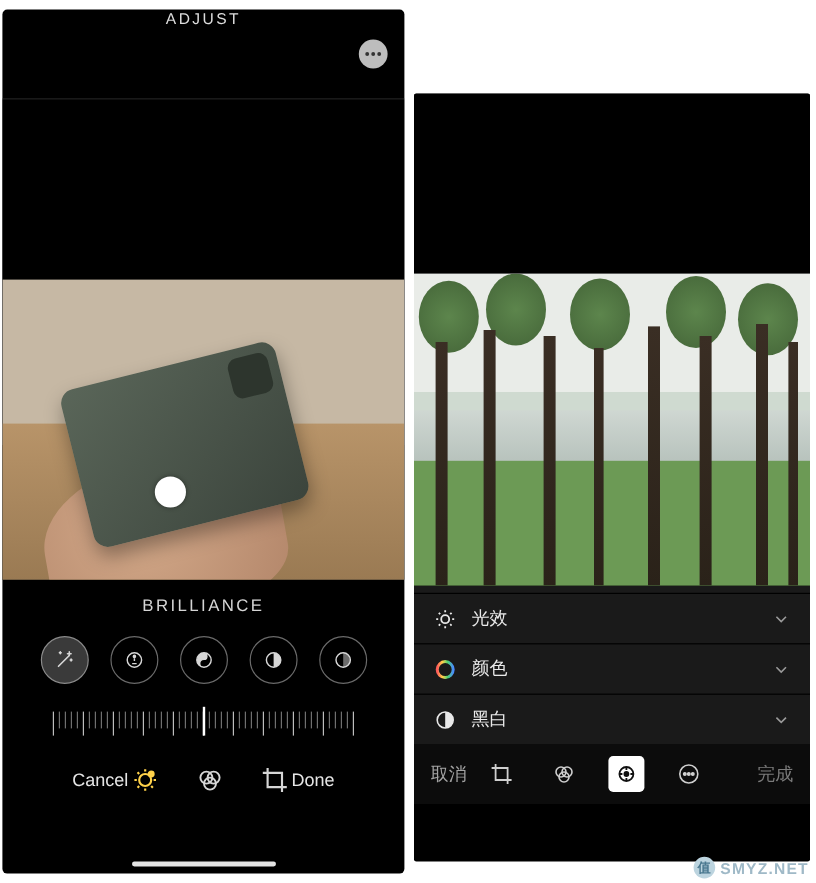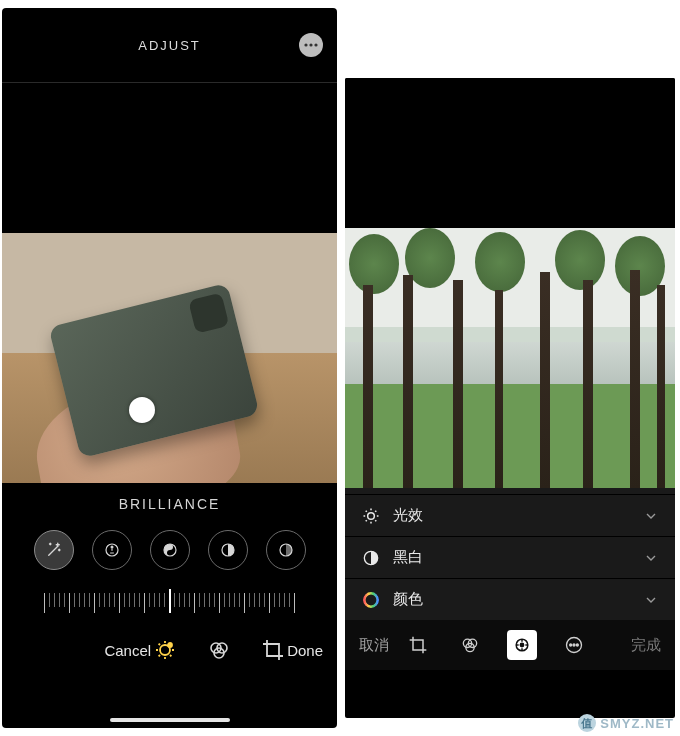--- a/index.html
+++ b/index.html
@@ -1,41 +1,41 @@
 <!DOCTYPE html>
 <html><head>
 <meta charset="utf-8">
 <style>
   * { margin: 0; padding: 0; box-sizing: border-box; font-family: -apple-system, "Helvetica Neue", Arial, sans-serif; }
   html, body { width: 680px; height: 736px; background: #fff; overflow: hidden; }
   .stage { position: relative; width: 680px; height: 736px; }
 
   
   .left { position: absolute; left: 2px; top: 8px; width: 335px; height: 720px; background: #000; border-radius: 4px; overflow: hidden; }
-  .l-header { position: relative; height: 74px; display: flex; align-items: center; justify-content: center; color: #ddd; font-size: 13px; letter-spacing: 2px; }
+  .l-header { position: relative; height: 74px; display: flex; align-items: flex-start; justify-content: center; color: #ddd; font-size: 13px; letter-spacing: 2px; }
   .l-header .more { position: absolute; right: 14px; top: 50%; transform: translateY(-50%); width: 24px; height: 24px; border-radius: 50%; background: #bdbdbd; display: flex; align-items: center; justify-content: center; }
   .l-header .more svg { display: block; }
   .l-divider { height: 1px; background: #2a2a2a; }
   .l-photo-wrap { height: 400px; background: #000; display: flex; align-items: flex-end; }
   .l-photo { width: 100%; height: 250px; background: linear-gradient(#c6b8a4 0 55%, #a78c66 55% 100%); position: relative; overflow: hidden; }
   .l-photo .table { position: absolute; left: 0; right: 0; top: 48%; bottom: 0; background: linear-gradient(#b89469, #9a7a53); }
   .l-photo .phone { position: absolute; left: 18%; top: 28%; width: 55%; height: 54%; background: linear-gradient(140deg, #5a6659, #3b443c); border-radius: 12px; transform: rotate(-14deg); box-shadow: 0 8px 16px rgba(0,0,0,.35); }
   .l-photo .cammod { position: absolute; right: 8px; top: 8px; width: 34px; height: 34px; background: #2d352d; border-radius: 8px; }
   .l-photo .hand { position: absolute; left: 10%; bottom: -10%; width: 60%; height: 50%; background: radial-gradient(circle at 40% 40%, #d3a989, #b3866a); border-radius: 50% 40% 30% 30%; transform: rotate(-10deg); }
   .l-photo .disc { position: absolute; left: 38%; bottom: 24%; width: 26px; height: 26px; background: #fff; border-radius: 50%; box-shadow: 0 0 4px rgba(0,0,0,.4); }
   .l-sub { text-align: center; color: #d5d5d5; font-size: 14px; letter-spacing: 2px; height: 34px; line-height: 42px; }
   .l-dials { height: 66px; display: flex; align-items: center; justify-content: center; gap: 18px; }
   .dial { width: 40px; height: 40px; border: 1.4px solid #6a6a6a; border-radius: 50%; display: flex; align-items: center; justify-content: center; color: #d6d6d6; }
   .dial.active { background: #3a3a3a; border-color: #8a8a8a; }
   .l-ruler { height: 40px; display: flex; align-items: center; justify-content: center; position: relative; }
   .l-ruler .ticks { display: flex; gap: 4px; }
   .l-ruler .tick { width: 1px; height: 14px; background: #6f6f6f; }
   .l-ruler .tick.major { height: 20px; background: #bdbdbd; }
   .l-ruler .center { position: absolute; top: 6px; width: 2px; height: 24px; background: #fff; }
-  .l-bottom { height: 54px; display: flex; align-items: center; justify-content: flex-end; padding: 0 14px; color: #e5e5e5; font-size: 15px; }
+  .l-bottom { height: 54px; display: flex; align-items: center; justify-content: center; padding: 0 14px; color: #e5e5e5; font-size: 15px; }
   .l-bottom .icons { display: flex; gap: 26px; align-items: center; }
   .l-bottom .tool { width: 28px; height: 28px; display: flex; align-items: center; justify-content: center; color: #d6d6d6; }
   .l-bottom .tool.sel { color: #ffd24a; }
   .l-home { position: absolute; bottom: 6px; left: 50%; transform: translateX(-50%); width: 120px; height: 4px; border-radius: 3px; background: #e4e4e4; }
 
   
   .right { position: absolute; left: 345px; top: 78px; width: 330px; height: 640px; background: #000; border-radius: 2px; overflow: hidden; }
   .r-top { height: 150px; background: #000; }
   .r-photo { height: 260px; width: 100%; position: relative; overflow: hidden; background: linear-gradient(#e9ece8 0 38%, #cfdad0 38% 58%, #6c9a55 58% 100%); }
   .r-photo .water { position: absolute; left: 0; right: 0; top: 44%; height: 16%; background: linear-gradient(#cfd7d2, #b8c3bd); }
@@ -232,50 +232,50 @@
               <path d="M12 3v2M12 19v2M3 12h2M19 12h2M5.6 5.6l1.4 1.4M17 17l1.4 1.4M5.6 18.4L7 17M17 7l1.4-1.4"></path>
             </svg>
           <span>光效</span>
         </div>
         <svg class="chev" width="16" height="16" viewBox="0 0 24 24" fill="none" stroke="currentColor" stroke-width="2">
             <path d="M6 9l6 6 6-6"></path>
           </svg>
       </div>
       <div class="r-row">
         <div class="lbl">
-          <svg width="20" height="20" viewBox="0 0 24 24">
-              <circle cx="12" cy="12" r="8" fill="none" stroke="#e9e9e9" stroke-width="1.6"></circle>
-              <path d="M12 4a8 8 0 010 16z" fill="#e9e9e9"></path>
-            </svg>
-          <span>黑白</span>
-        </div>
-        <svg class="chev" width="16" height="16" viewBox="0 0 24 24" fill="none" stroke="currentColor" stroke-width="2">
-            <path d="M6 9l6 6 6-6"></path>
-          </svg>
-      </div>
-      <div class="r-row">
-        <div class="lbl">
           <svg width="20" height="20" viewBox="0 0 24 24" fill="none" stroke-width="1.6">
               <circle cx="12" cy="12" r="8" stroke="#e9e9e9"></circle>
               <circle cx="12" cy="12" r="8" fill="none" stroke="url(#g1)" stroke-width="3"></circle>
               <defs>
                 <linearGradient id="g1">
                   <stop offset="0" stop-color="#ff5a5a"></stop>
                   <stop offset=".33" stop-color="#ffd24a"></stop>
                   <stop offset=".66" stop-color="#4ad36f"></stop>
                   <stop offset="1" stop-color="#4a8cff"></stop>
                 </linearGradient>
               </defs>
             </svg>
           <span>颜色</span>
         </div>
         <svg class="chev" width="16" height="16" viewBox="0 0 24 24" fill="none" stroke="currentColor" stroke-width="2">
             <path d="M6 9l6 6 6-6"></path>
           </svg>
       </div>
+      <div class="r-row">
+        <div class="lbl">
+          <svg width="20" height="20" viewBox="0 0 24 24">
+              <circle cx="12" cy="12" r="8" fill="none" stroke="#e9e9e9" stroke-width="1.6"></circle>
+              <path d="M12 4a8 8 0 010 16z" fill="#e9e9e9"></path>
+            </svg>
+          <span>黑白</span>
+        </div>
+        <svg class="chev" width="16" height="16" viewBox="0 0 24 24" fill="none" stroke="currentColor" stroke-width="2">
+            <path d="M6 9l6 6 6-6"></path>
+          </svg>
+      </div>
     </div>
 
     <div class="r-bottom">
       <span class="lnk">取消</span>
       <div class="mid">
         <div class="ib">
           <svg width="20" height="20" viewBox="0 0 24 24" fill="none" stroke="currentColor" stroke-width="1.8">
               <path d="M6 2v16h16M2 6h16v16"></path>
             </svg>
         </div>

